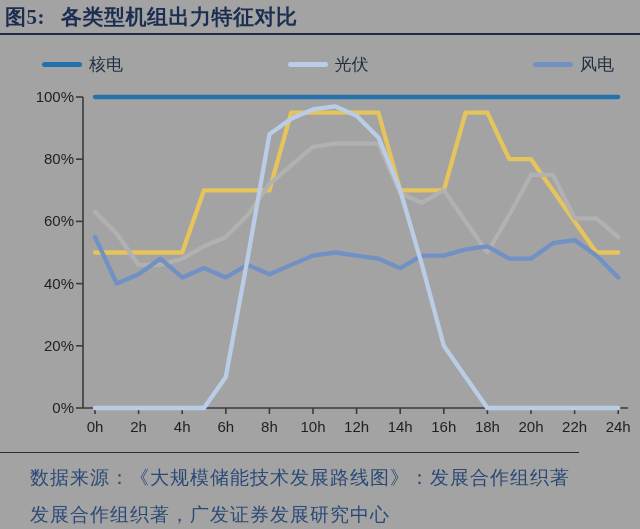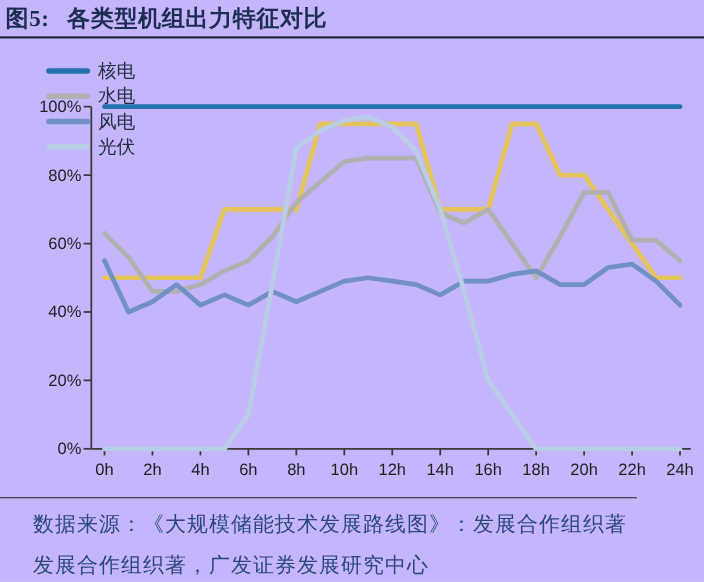--- a/index.html
+++ b/index.html
@@ -1,25 +1,25 @@
 <!DOCTYPE html>
 <html><head>
 <meta charset="utf-8">
 <style>
   html,body{margin:0;padding:0;background:#fff;}
-  .page{position:relative;width:640px;height:529px;background:#c4b5fd;overflow:hidden;
+  .page{position:relative;width:640px;height:529px;background:#a3a3a3;overflow:hidden;
         font-family:"Liberation Sans",sans-serif;}
   .title-row{position:absolute;top:3px;left:5px;right:5px;
              font-family:"Liberation Serif",serif;font-weight:700;font-size:21px;
              color:#1B2D50;letter-spacing:.5px;white-space:nowrap;}
   .title-row .prefix{margin-right:16px;}
   .title-rule{position:absolute;top:33px;left:0;width:640px;height:0;
               border-top:2.5px solid #1F2A44;}
   .legend{position:absolute;top:53px;left:42px;right:26px;display:flex;
-          justify-content:space-between;align-items:flex-start;flex-direction:column;}
+          justify-content:space-between;align-items:center;}
   .legend-item{display:flex;align-items:center;}
   .legend-item .swatch{display:inline-block;width:40px;height:5px;border-radius:3px;margin-right:7px;}
   .legend-item .lbl{font-family:"Liberation Serif",serif;font-size:17px;color:#222E42;font-weight:500;}
   .chart-wrap{position:absolute;top:78px;left:0;}
   .footer{position:absolute;top:452px;left:0;right:0;}
   .footer-rule{width:579px;border-top:1.5px solid #2B2B2B;}
   .footer-text{padding:6px 18px 0 30px;font-family:"Liberation Serif",serif;
                font-size:19px;line-height:37px;color:#2B4977;letter-spacing:1px;}
 </style>
 </head>
@@ -31,30 +31,26 @@
     <span class="prefix">图5:</span><span>各类型机组出力特征对比</span>
   </div>
   <div class="title-rule"></div>
 
   <div class="legend" id="legend">
       <div class="legend-item">
         <span class="swatch" style="background: rgb(36, 113, 172);"></span>
         <span class="lbl">核电</span>
       </div>
       <div class="legend-item">
-        <span class="swatch" style="background: rgb(177, 177, 177);"></span>
-        <span class="lbl">水电</span>
+        <span class="swatch" style="background: rgb(186, 205, 230);"></span>
+        <span class="lbl">光伏</span>
       </div>
       <div class="legend-item">
         <span class="swatch" style="background: rgb(113, 145, 197);"></span>
         <span class="lbl">风电</span>
-      </div>
-      <div class="legend-item">
-        <span class="swatch" style="background: rgb(186, 205, 230);"></span>
-        <span class="lbl">光伏</span>
       </div>
     </div>
 
   <div class="chart-wrap">
     <svg id="chart-svg" width="640" height="372">
         <line x1="83" y1="19" x2="83" y2="330" stroke="#3A3A3A" stroke-width="1.6"></line>
         <line x1="83" y1="330" x2="628" y2="330" stroke="#3A3A3A" stroke-width="1.6"></line>
         <line x1="76" y1="330" x2="83" y2="330" stroke="#3A3A3A" stroke-width="1.6"></line>
         <text x="74" y="335" text-anchor="end" fill="#1F1F1F" font-size="15px" font-family="&quot;Liberation Sans&quot;,sans-serif">0%</text>
         <line x1="76" y1="267.8" x2="83" y2="267.8" stroke="#3A3A3A" stroke-width="1.6"></line>

